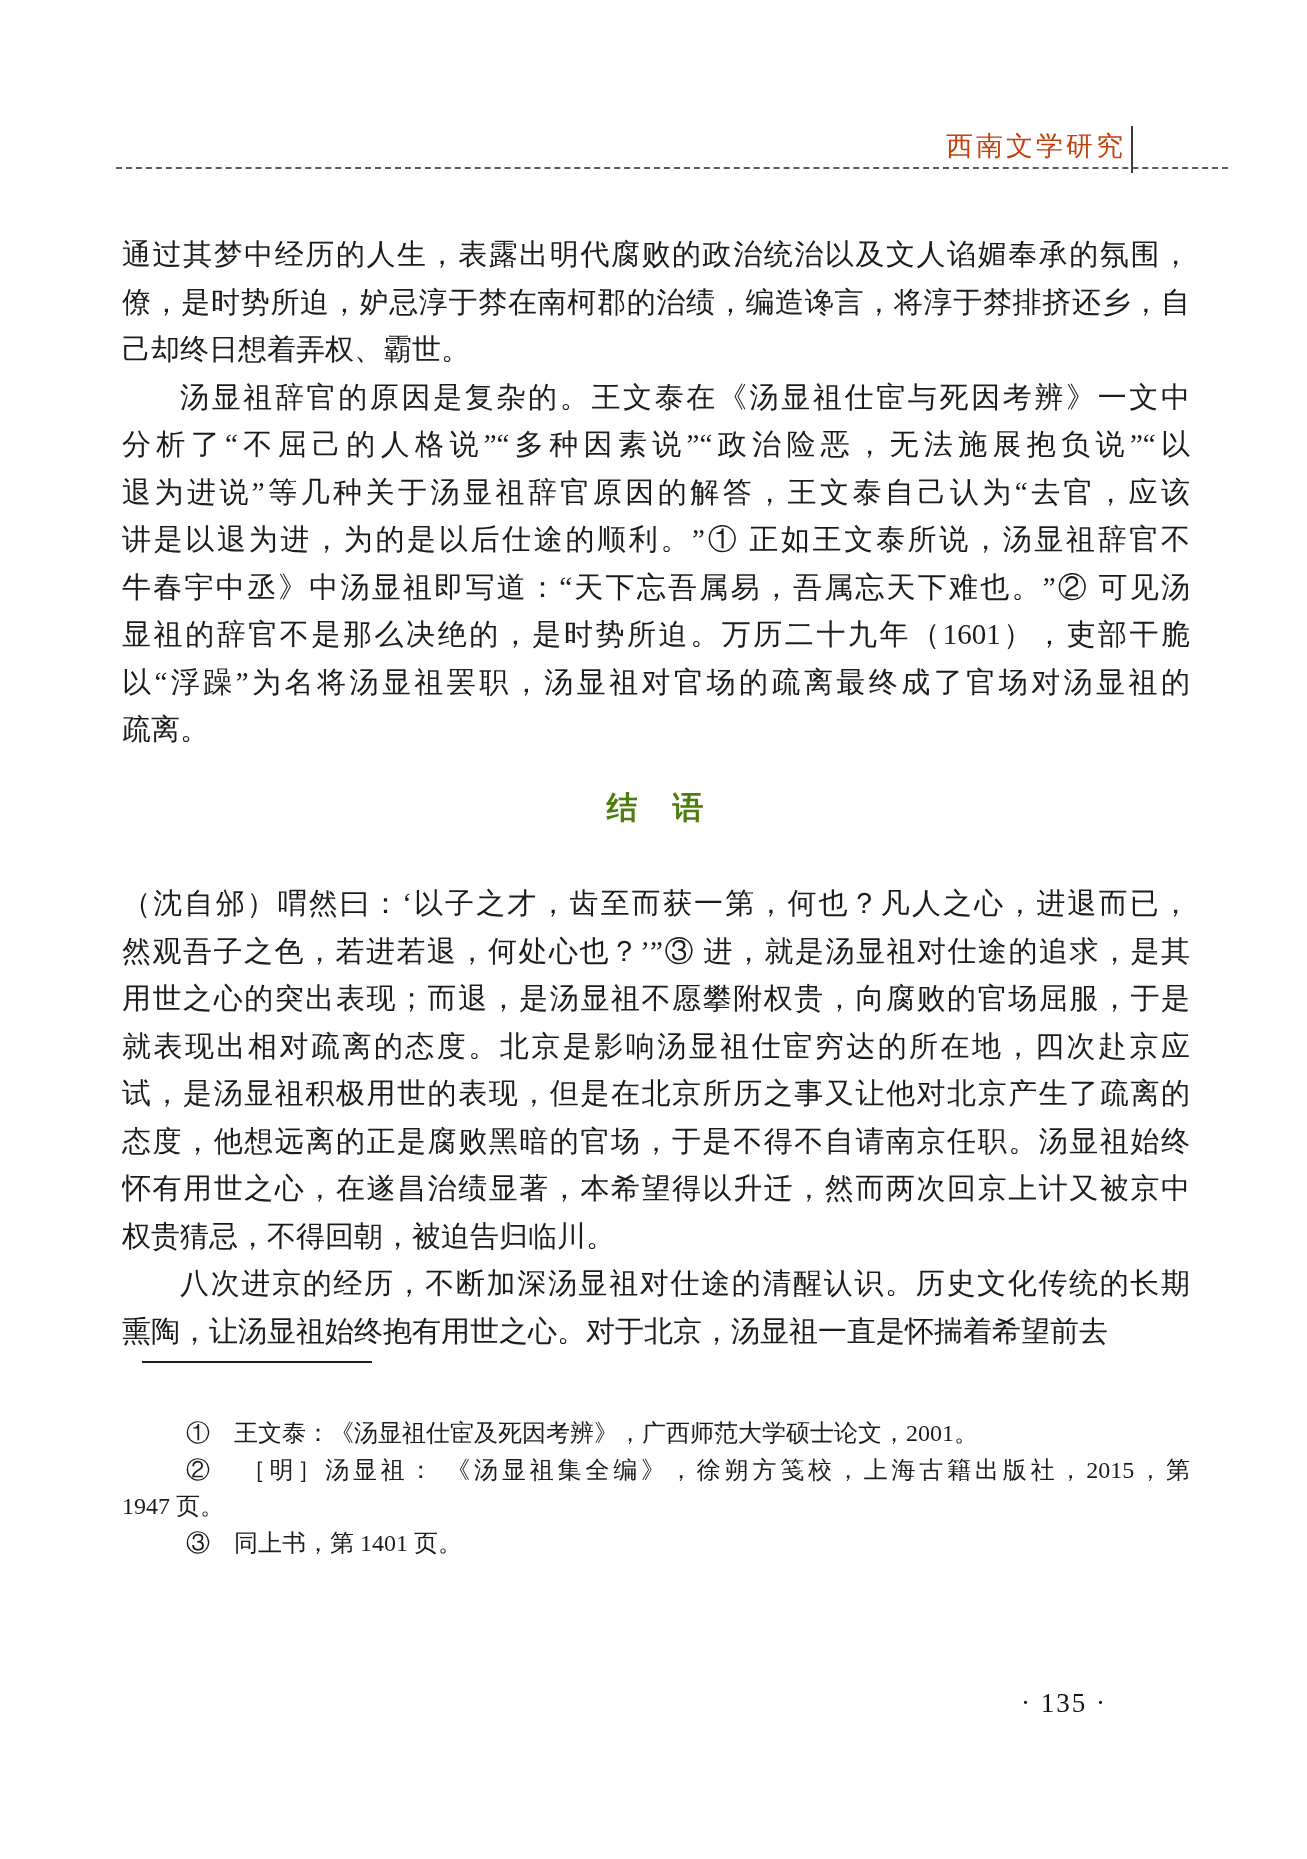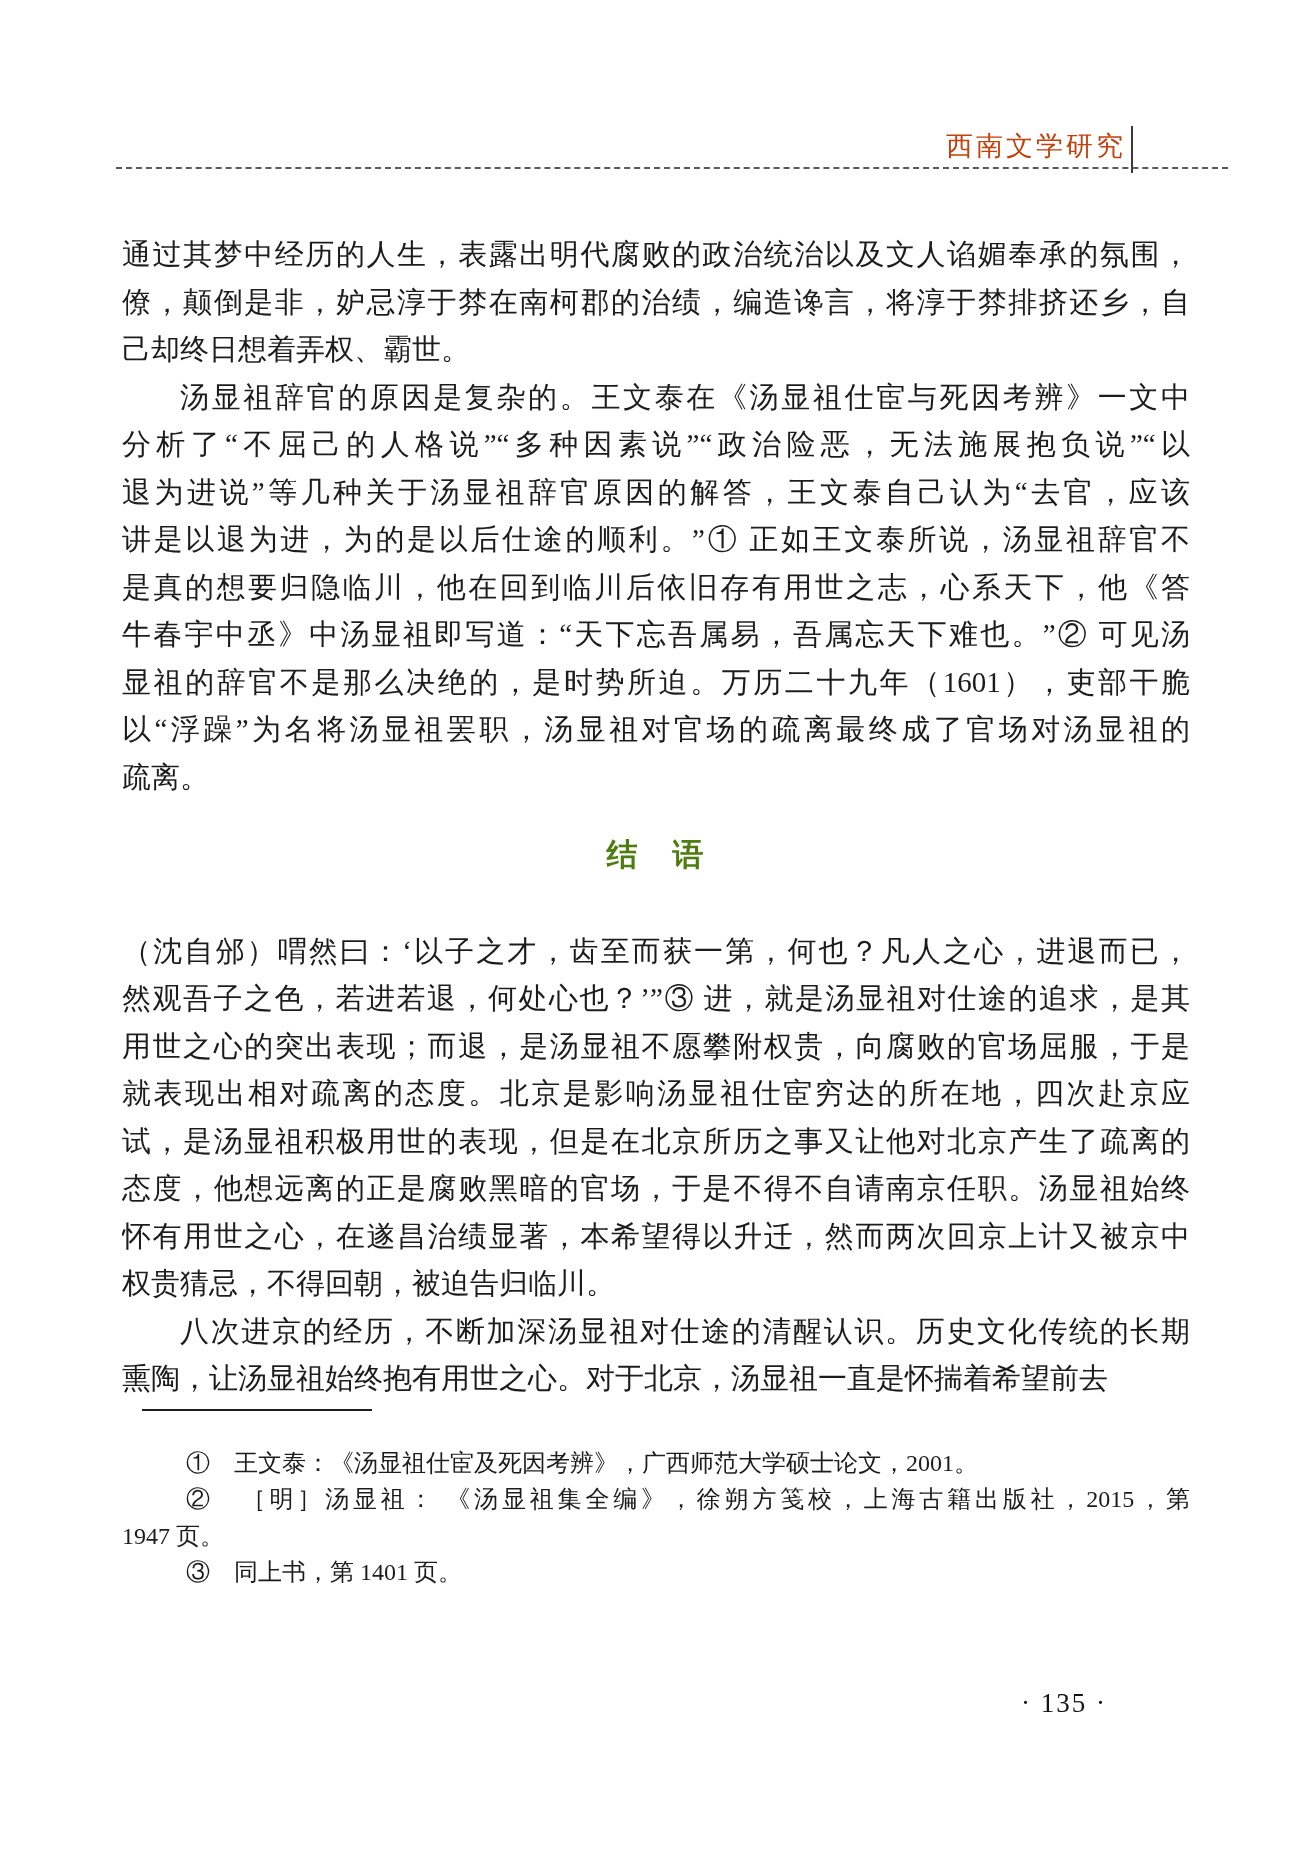--- a/index.html
+++ b/index.html
@@ -45,21 +45,21 @@
     font-weight:bold; font-size:31px; color:#4d7c0f;
     text-align:center; text-align-last:center;
     letter-spacing:2px;
   }
   
   .footnote-divider {
     margin:6px 0 0 20px; width:230px;
     border-top:2.5px solid #1e1e1e;
   }
   .footnotes {
-    margin-top:34px;
+    margin-top:52px;
     font-size:24px; line-height:36.5px;
   }
   .fline {
     height:36.5px; overflow:hidden;
     text-align:justify; text-align-last:left;
   }
   .fline.findent { text-indent:64px; }
   .fline.fill { text-align-last:justify; }
   
   .page-number {
@@ -74,28 +74,27 @@
 
   <div class="header-row">
     <span class="journal-title">西南文学研究</span>
   </div>
   <div class="header-vline"></div>
   <div class="header-dash"></div>
 
   <div class="text-block">
 
     <div class="line">通过其梦中经历的人生，表露出明代腐败的政治统治以及文人谄媚奉承的氛围，</div>
-    <div class="line">僚，颠倒是非，妒忌淳于棼在南柯郡的治绩，编造谗言，将淳于棼排挤还乡，自</div>
+    <div class="line">僚，是时势所迫，妒忌淳于棼在南柯郡的治绩，编造谗言，将淳于棼排挤还乡，自</div>
     <div class="line para-end">己却终日想着弄权、霸世。</div>
 
     <div class="line indent">汤显祖辞官的原因是复杂的。王文泰在《汤显祖仕宦与死因考辨》一文中</div>
     <div class="line">分析了“不屈己的人格说”“多种因素说”“政治险恶，无法施展抱负说”“以</div>
     <div class="line">退为进说”等几种关于汤显祖辞官原因的解答，王文泰自己认为“去官，应该</div>
     <div class="line">讲是以退为进，为的是以后仕途的顺利。”① 正如王文泰所说，汤显祖辞官不</div>
-    <div class="line">是真的想要归隐临川，他在回到临川后依旧存有用世之志，心系天下，他《答</div>
     <div class="line">牛春宇中丞》中汤显祖即写道：“天下忘吾属易，吾属忘天下难也。”② 可见汤</div>
     <div class="line">显祖的辞官不是那么决绝的，是时势所迫。万历二十九年（1601），吏部干脆</div>
     <div class="line">以“浮躁”为名将汤显祖罢职，汤显祖对官场的疏离最终成了官场对汤显祖的</div>
     <div class="line para-end">疏离。</div>
 
     <div class="section-heading">结　语</div>
 
     <div class="line">（沈自邠）喟然曰：‘以子之才，齿至而获一第，何也？凡人之心，进退而已，</div>
     <div class="line">然观吾子之色，若进若退，何处心也？’”③ 进，就是汤显祖对仕途的追求，是其</div>
     <div class="line">用世之心的突出表现；而退，是汤显祖不愿攀附权贵，向腐败的官场屈服，于是</div>

